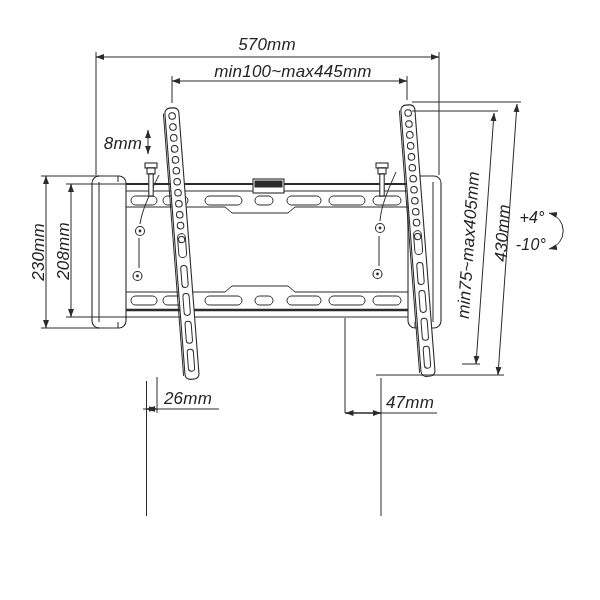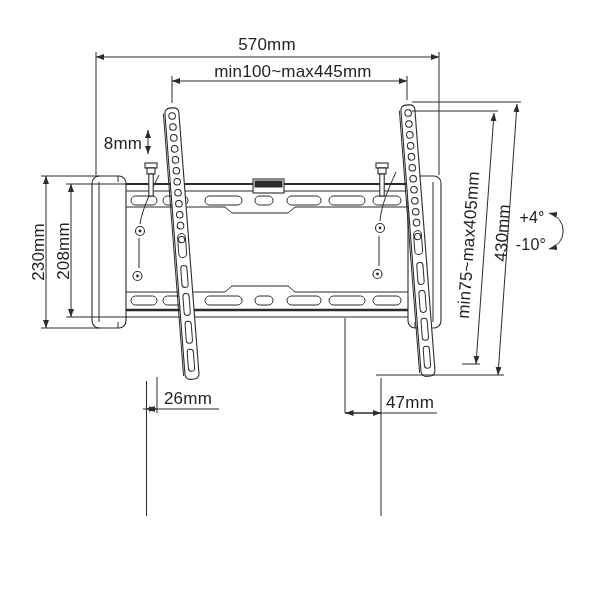--- a/index.html
+++ b/index.html
@@ -1,16 +1,16 @@
 <!DOCTYPE html>
 <html><head>
 <meta charset="utf-8">
 <style>
   html,body{margin:0;padding:0;background:#fff;}
-  .canvas{position:relative;width:600px;height:516px;background:#fff;overflow:hidden;}
+  .canvas{position:relative;width:600px;height:516px;background:#fff;overflow:hidden;font-style:italic;}
   svg{display:block;}
   svg text{
     font-family:"Liberation Sans","DejaVu Sans",sans-serif;
     fill:#232323;
   }
   .t17{font-size:17px;letter-spacing:.2px;}
   .t16{font-size:16px;letter-spacing:.2px;}
   .ln{stroke:#2b2b2b;stroke-width:1;fill:none;}
   .ln2{stroke:#2b2b2b;stroke-width:2.2;fill:none;}
   .ln3{stroke:#2b2b2b;stroke-width:2.6;fill:none;}

